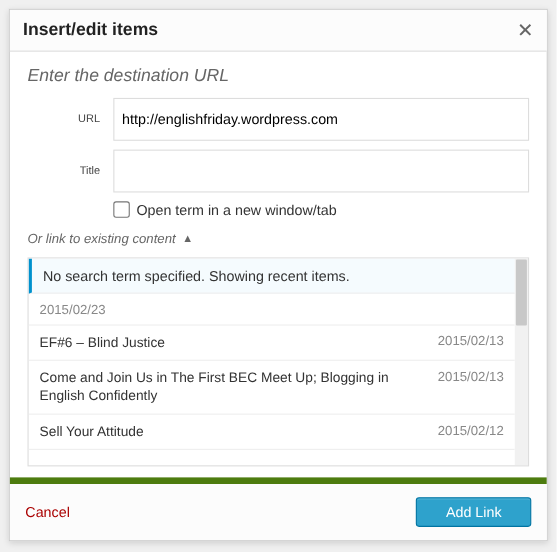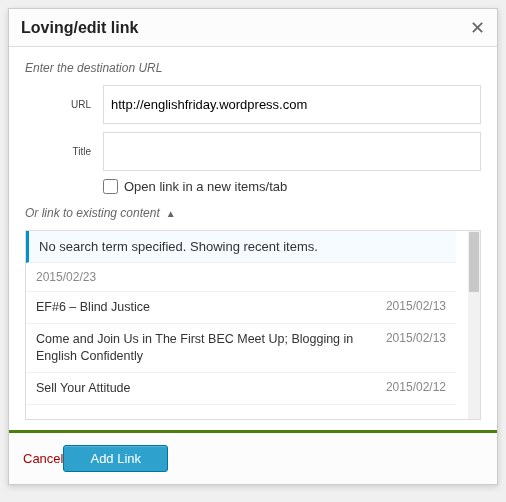--- a/index.html
+++ b/index.html
@@ -21,42 +21,42 @@
     align-items: center;
     justify-content: space-between;
     background: #fcfcfc;
     border-bottom: 1px solid #ddd;
     padding: 8px 12px;
     height: 38px;
   }
   .dialog-title { font-size: 16px; font-weight: 600; color: #222; }
   .close-icon { font-size: 18px; color: #666; cursor: pointer; line-height: 1; }
   .dialog-body { padding: 14px 16px 10px 16px; }
-  .hint { color: #666; font-style: italic; font-size: 12px; margin-bottom: 10px; }
+  .hint { color: #666; font-style: italic; font-size: 16px; margin-bottom: 10px; }
   .row { display: flex; align-items: center; margin-bottom: 8px; }
   .row-label { width: 78px; text-align: right; padding-right: 12px; color: #444; font-size: 10px; }
   .text-input {
     flex: 1;
     height: 39px;
     border: 1px solid #ddd;
     padding: 3px 7px;
     font-size: 13px;
     background: #fff;
   }
   .check-row { padding-left: 78px; display:flex; align-items:center; gap:6px; margin-bottom:12px; }
   .check-row input[type=checkbox]{ width:15px; height:15px; border:1px solid #bbb; }
   .section-label { color: #666; font-style: italic; font-size: 12px; display:flex; align-items:center; gap:6px; margin: 4px 0 10px 0; cursor:pointer;}
   .tri-up { font-style: normal; color:#666; font-size:10px; }
   .search-row { display:flex; align-items:center; margin-bottom:12px; }
   .search-label { width:78px; text-align:right; padding-right:12px; color:#444; font-size:13px;}
   .search-input { width: 248px; height:26px; border:1px solid #ddd; padding:3px 7px; font-size:13px;}
   .list-wrap { position:relative; border:1px solid #ddd; height:190px; overflow:hidden; }
   .scrollbar { position:absolute; right:0; top:0; bottom:0; width:12px; background:#f1f1f1; }
   .scroll-thumb { position:absolute; right:1px; top:1px; width:10px; height:60px; background:#c8c8c8; border-radius:1px;}
-  .list-inner { margin-right:24px; height:100%; overflow:hidden;}
+  .list-inner { margin-right:12px; height:100%; overflow:hidden;}
   .list-banner {
     background:#f5fbfe;
     border-left:3px solid #0091cd;
     padding:8px 10px;
     color:#333;
     font-size:13px;
     border-bottom:1px solid #eee;
   }
   .list-item {
     display:flex;
@@ -64,66 +64,66 @@
     align-items:flex-start;
     gap:16px;
     padding:7px 10px;
     border-bottom:1px solid #eee;
     font-size:12.5px;
     cursor:pointer;
   }
   .item-title { color:#333; line-height:1.35; }
   .item-date { color:#888; font-size:12px; white-space:nowrap; }
   .dialog-footer {
-    border-top:3px solid #4d7c0f;
+    border-top:6px solid #4d7c0f;
     background:#fcfcfc;
     padding:12px 14px;
     display:flex;
-    justify-content:flex-start;
+    justify-content:space-between;
     align-items:center;
   }
   .cancel-link { color:#a00; font-size:13px; cursor:pointer; }
   .add-btn {
     background:#2ea2cc;
     border:1px solid #0074a2;
     color:#fff;
     padding:5px 26px;
     font-size:13px;
     border-radius:3px;
     cursor:pointer;
     box-shadow: inset 0 1px 0 rgba(255,255,255,.2);
   }
 </style>
 </head>
 <body>
 
 <div class="dialog">
 
   <div class="dialog-header">
-    <div class="dialog-title">Loving/edit link</div>
+    <div class="dialog-title">Insert/edit items</div>
     <div class="close-icon">✕</div>
   </div>
 
   <div class="dialog-body">
 
     <div class="hint">Enter the destination URL</div>
 
     <div class="row">
       <div class="row-label">URL</div>
       <input class="text-input" type="text" value="http://englishfriday.wordpress.com" style="">
     </div>
 
     <div class="row">
       <div class="row-label">Title</div>
       <input class="text-input" type="text" value="" style="">
     </div>
 
     <div class="check-row">
       <input type="checkbox" style="">
-      <span>Open link in a new items/tab</span>
+      <span>Open term in a new window/tab</span>
     </div>
 
     <div class="section-label">
       <span>Or link to existing content</span>
       <span class="tri-up">▲</span>
     </div>
 
 
     <div class="list-wrap">
       <div class="list-inner">

